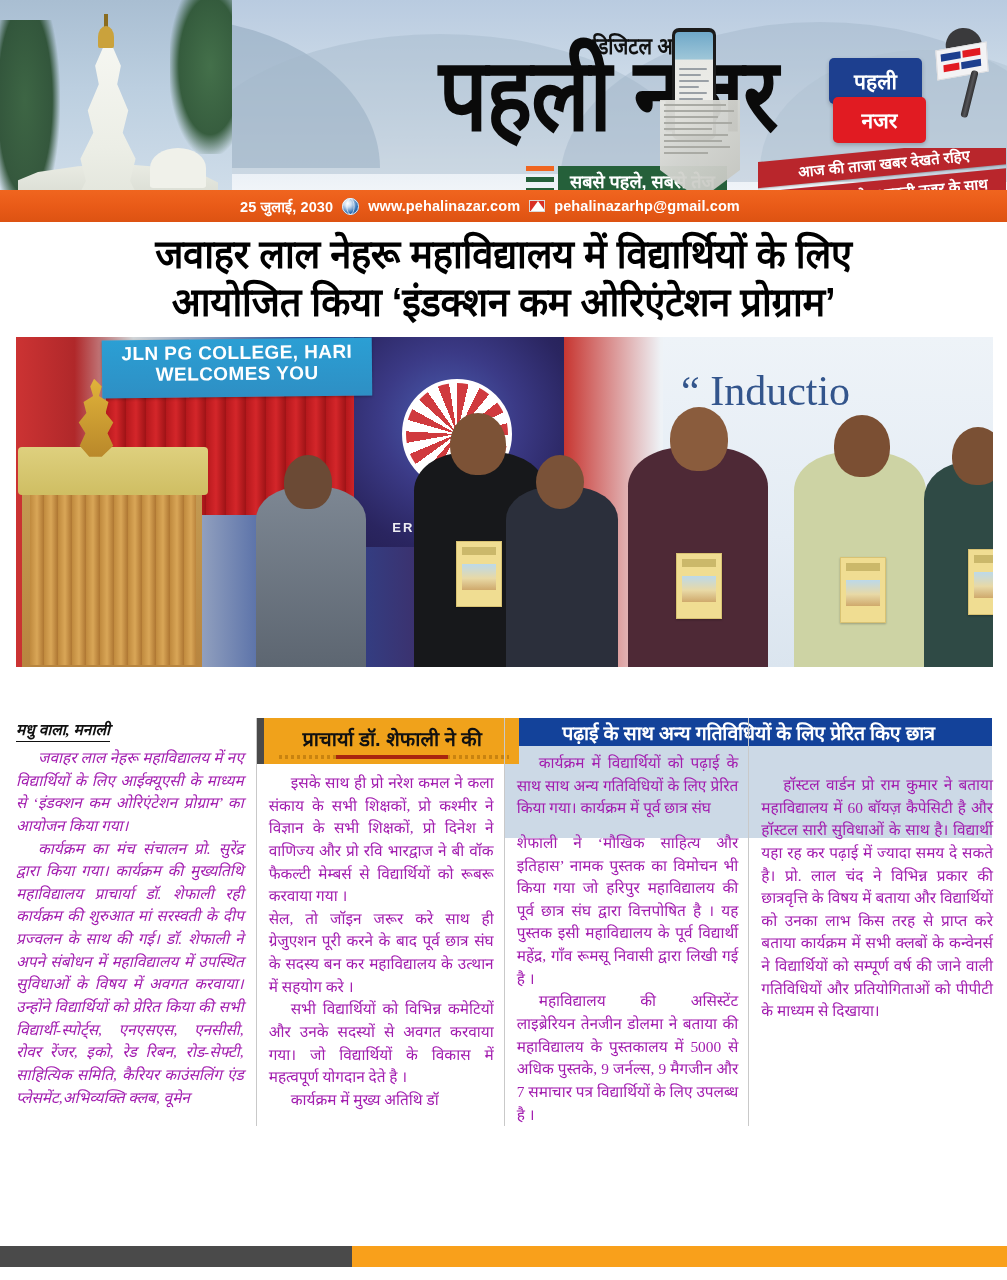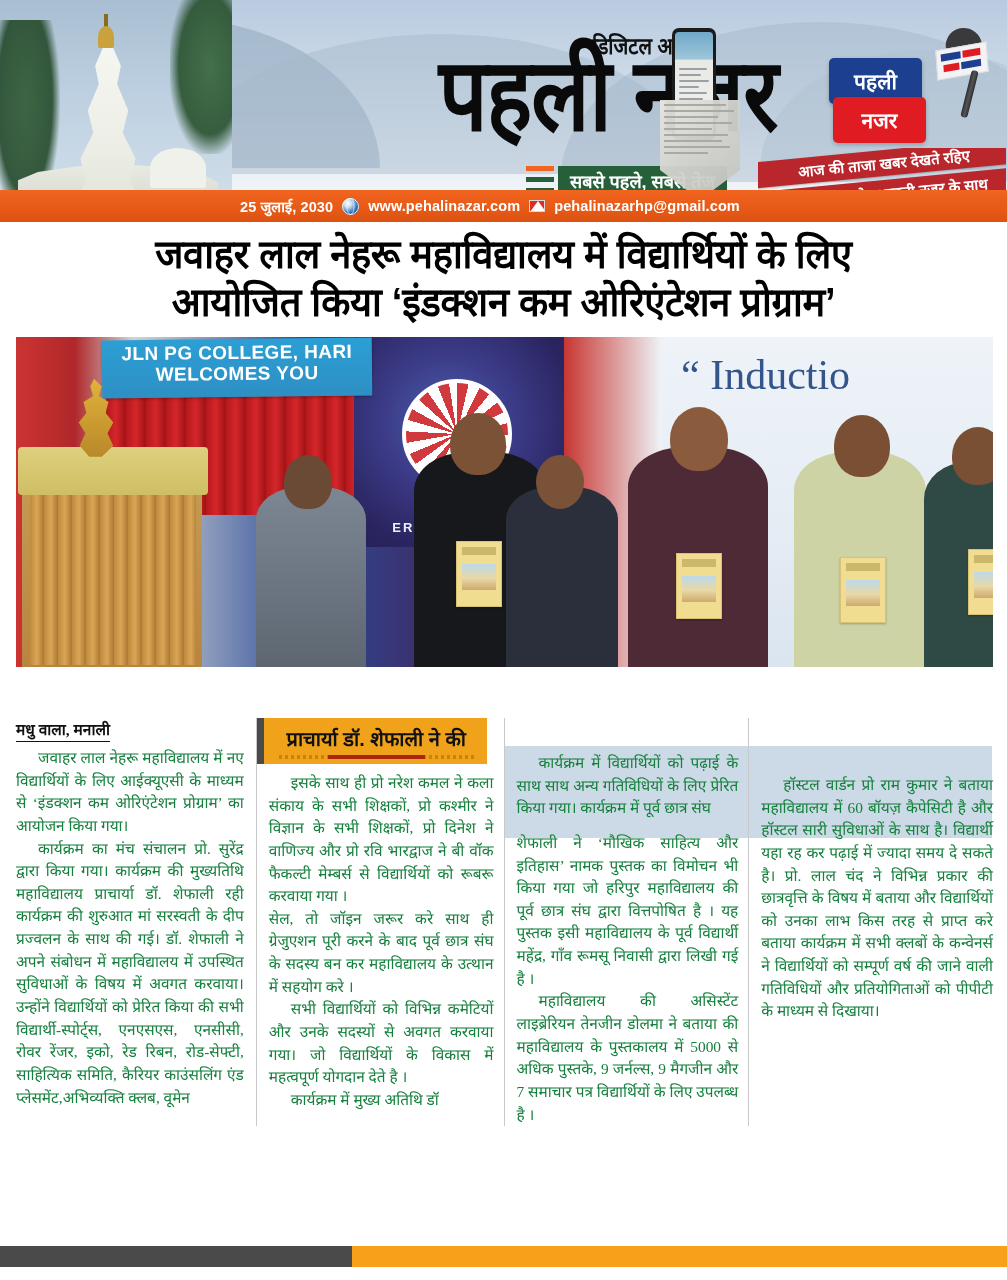--- a/index.html
+++ b/index.html
@@ -236,21 +236,21 @@
   .ph-nss .lbl {
     position:absolute; left:10px; bottom:12px; width:190px; color:#fff;
     font-family:"Liberation Sans", sans-serif; font-weight:700; font-size:13px;
     letter-spacing:2px; text-align:center; opacity:.92;
   }
   .ph-screen {
     position:absolute; right:0; top:0; width:330px; height:330px;
     background: linear-gradient(to bottom,#eef3f8 0%, #e4ecf4 60%, #dbe5ef 100%);
   }
   .ph-screen .ind {
-    position:absolute; left:18px; top:14px;
+    position:absolute; left:18px; top:30px;
     font-family:"Liberation Serif", serif; font-size:42px; color:#33558c;
     white-space:nowrap;
   }
   .ph-altar {
     position:absolute; left:6px; top:110px; width:180px; height:220px;
     background: linear-gradient(to bottom, #d8cf9a 0%, #cbbd77 16%, #c39a52 20%, #b8853f 100%);
   }
   .ph-altar .cloth {
     position:absolute; left:-4px; top:0; width:190px; height:48px;
     background: linear-gradient(to bottom,#ded07e,#cfbe63); border-radius:4px;
@@ -294,44 +294,44 @@
     background:#cbb86a; display:block;
   }
 
   
   .body-grid {
     position:absolute; left:0; top:718px; width:1007px; height:540px;
     padding: 0 14px 0 16px;
   }
   .cols { display:flex; gap:0; }
   .col { position:relative; }
-  .col.c1 { width:240px; padding-right:12px; }
+  .col.c1 { width:240px; padding-right:12px;font-style:italic; }
   .col.c2 { width:248px; padding:0 10px 0 12px; border-left:1px solid #c9c9c9; }
   .col.c3 { width:245px; padding:0 10px 0 12px; border-left:1px solid #c9c9c9; }
   .col.c4 { width:245px; padding-left:12px; border-left:1px solid #c9c9c9; }
 
   .byline {
     font-family:"Liberation Serif", serif; font-weight:700; font-size:15.5px;
     color:#111; border-bottom:1.6px solid #111; display:inline-block;
     padding-bottom:1px; margin-bottom:5px;
   }
   p.body-txt {
     margin:0 0 0 0;
     font-family:"Liberation Serif","DejaVu Serif", serif;
-    font-size:15.4px; line-height:1.47; color:#15803d;
+    font-size:15.4px; line-height:1.47; color:#a21caf;
     text-align:justify; text-justify:inter-word;
     text-indent:22px;
     hyphens:none;
   }
   p.body-txt + p.body-txt { margin-top:0; }
 
   
   .box-orange {
     position:relative; background:#f0a21b; margin:0 0 8px -12px;
-    width:230px; padding:8px 10px 12px 12px;
+    width:262px; padding:8px 10px 12px 12px;
     border-left:7px solid #4a4a4a;
   }
   .box-orange .t {
     font-family:"Liberation Sans", sans-serif; font-weight:700;
     font-size:20px; line-height:1.3; color:#111; text-align:center;
   }
   .box-orange .rule {
     position:absolute; left:12px; right:10px; bottom:5px; height:4px;
     background: repeating-linear-gradient(90deg,#f0a21b 0 3px, #c98310 3px 6px);
   }
@@ -496,20 +496,21 @@
 
     <div class="ph-altar">
       <div class="slats"></div>
       <div class="cloth"></div>
     </div>
     <div class="ph-idol"></div>
   </div>
 
   <div class="body-grid">
 
+    <div class="banner-blue">पढ़ाई के साथ अन्य गतिविधियों के लिए प्रेरित किए छात्र</div>
     <div class="shade-box"></div>
 
     <div class="cols">
 
       <div class="col c1">
         <div class="byline">मधु वाला, मनाली</div>
         <p class="body-txt">जवाहर लाल नेहरू महाविद्यालय में नए विद्यार्थियों के लिए आईक्यूएसी के माध्यम से ‘इंडक्शन कम ओरिएंटेशन प्रोग्राम’ का आयोजन किया गया।</p>
         <p class="body-txt">कार्यक्रम का मंच संचालन प्रो. सुरेंद्र द्वारा किया गया। कार्यक्रम की मुख्यतिथि महाविद्यालय प्राचार्या डॉ. शेफाली रही कार्यक्रम की शुरुआत मां सरस्वती के दीप प्रज्वलन के साथ की गई। डॉ. शेफाली ने अपने संबोधन में महाविद्यालय में उपस्थित सुविधाओं के विषय में अवगत करवाया। उन्होंने विद्यार्थियों को प्रेरित किया की सभी विद्यार्थी-स्पोर्ट्स, एनएसएस, एनसीसी, रोवर रेंजर, इको, रेड रिबन, रोड-सेफ्टी, साहित्यिक समिति, कैरियर काउंसलिंग एंड प्लेसमेंट,अभिव्यक्ति क्लब, वूमेन</p>
       </div>
 

